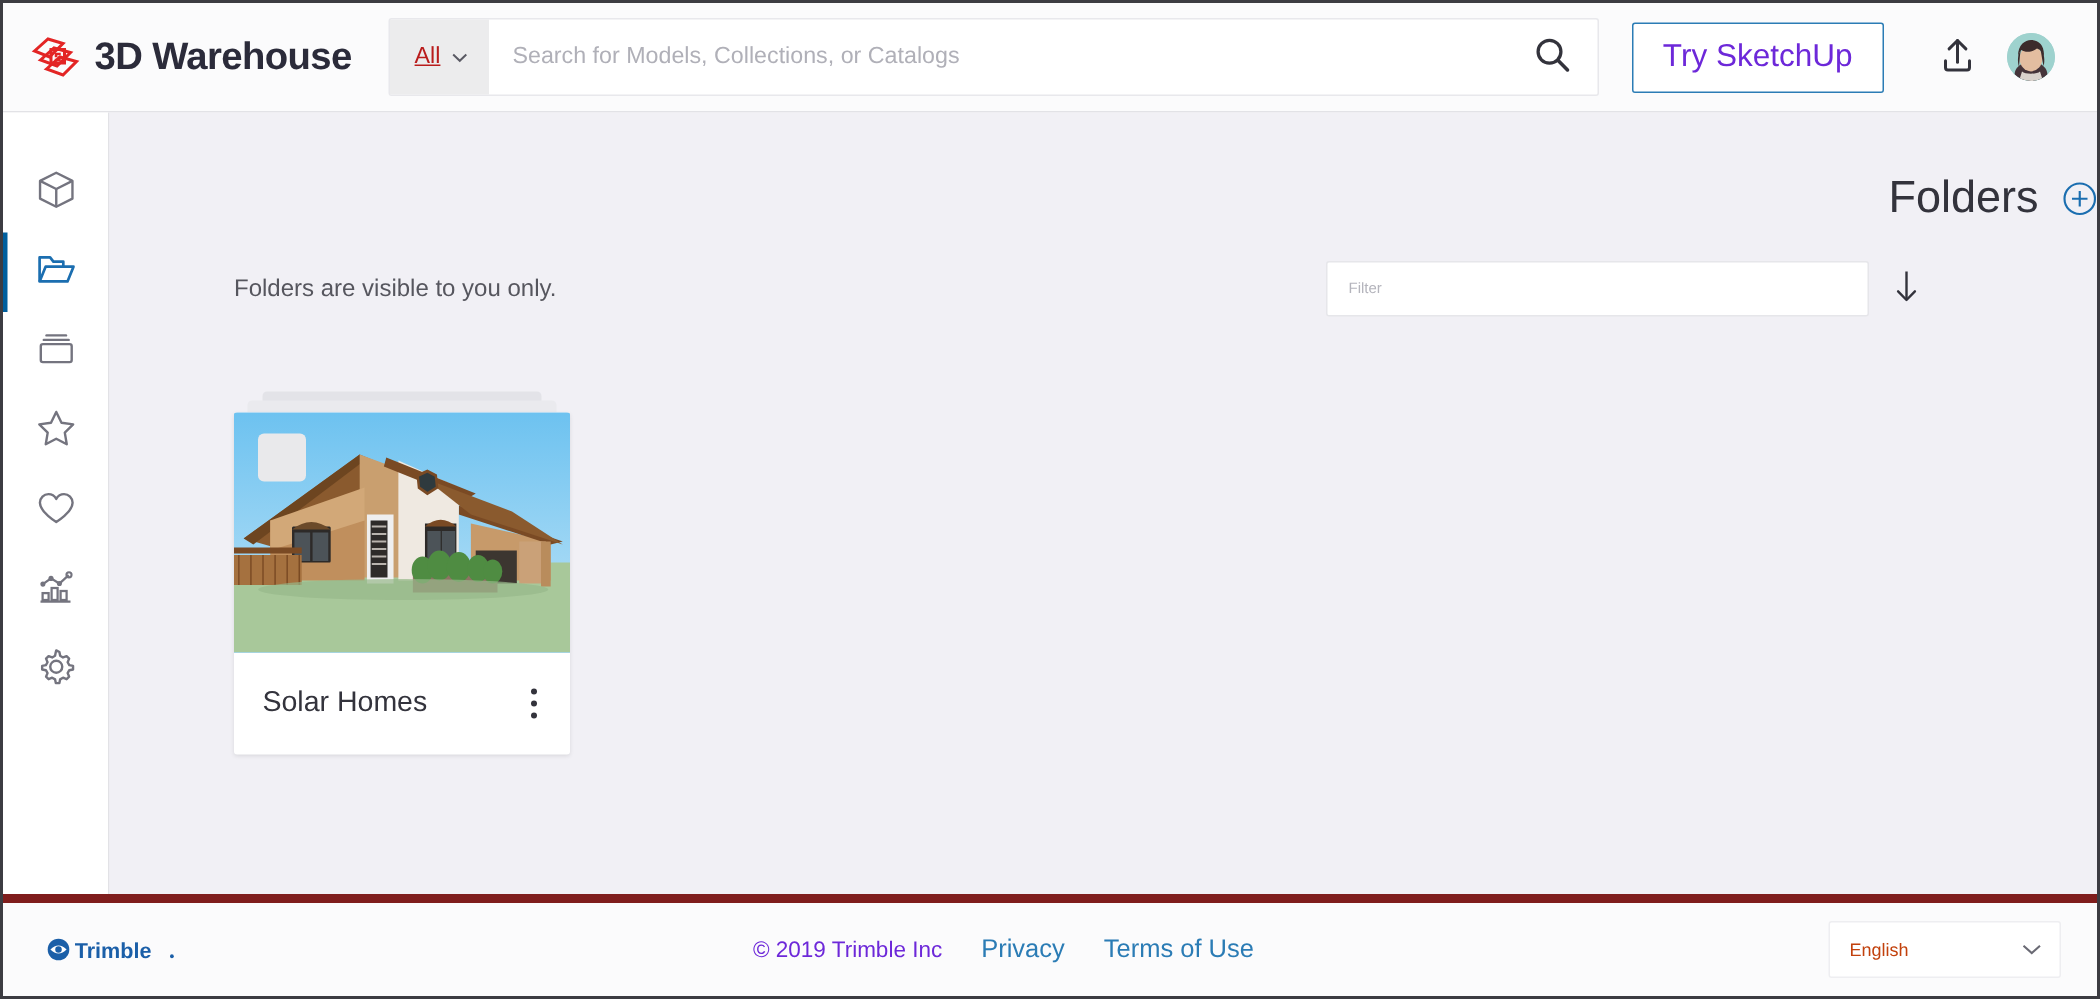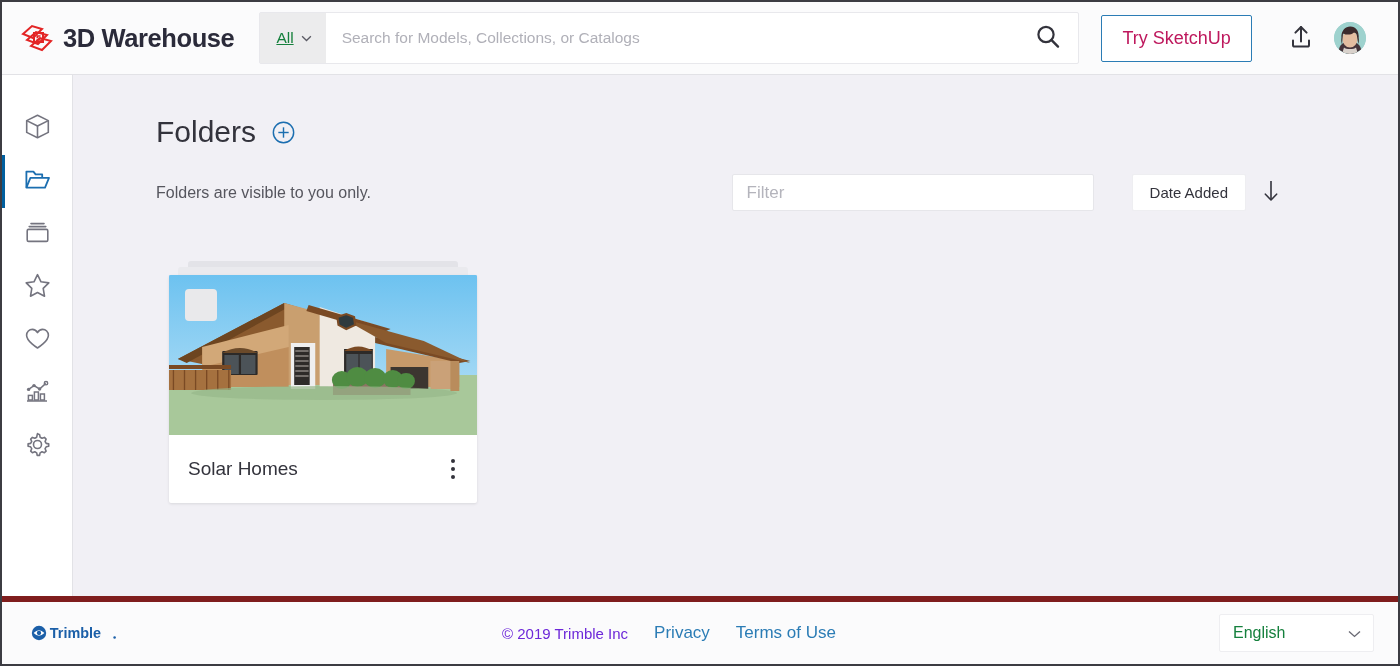--- a/index.html
+++ b/index.html
@@ -69,21 +69,21 @@
     flex: 0 0 auto;
     background: #ececed;
     display: flex;
     align-items: center;
     gap: 7px;
     padding: 0 14px 0 16px;
     cursor: pointer;
   }
   .search-scope-label {
     font-size: 15.5px;
-    color: #15803d;
+    color: #b91c1c;
     text-decoration: underline;
   }
   .chev {
     width: 11px; height: 7px;
     display: block;
   }
   .search-input {
     flex: 1 1 auto;
     border: none;
     outline: none;
@@ -105,23 +105,23 @@
     border: none;
   }
 
   .try-btn {
     flex: 0 0 auto;
     height: 47px;
     padding: 0 20px;
     border: 1px solid #2b7cb5;
     border-radius: 2px;
     background: #ffffff;
-    color: #be185d;
+    color: #6d28d9;
     font-family: "Liberation Sans", sans-serif;
-    font-size: 18px;
+    font-size: 21px;
     cursor: pointer;
     white-space: nowrap;
   }
   .header-actions {
     flex: 0 0 auto;
     display: flex;
     align-items: center;
     gap: 18px;
     margin-left: 34px;
   }
@@ -172,20 +172,21 @@
     min-width: 0;
     position: relative;
   }
   .content-inner {
     padding: 42px 0 0 83px;
   }
   .page-head-row {
     display: flex;
     align-items: center;
     gap: 16px;
+    justify-content: flex-end;
   }
   .page-title {
     font-size: 30px;
     color: #33333c;
     font-weight: normal;
     margin: 0;
     line-height: 1;
   }
   .add-circle {
     width: 23px; height: 23px;
@@ -210,21 +211,21 @@
     align-items: center;
     gap: 0;
   }
   .filter-input {
     width: 362px;
     height: 37px;
     border: 1px solid #e6e6ea;
     border-radius: 2px;
     background: #ffffff;
     font-family: "Liberation Sans", sans-serif;
-    font-size: 17px;
+    font-size: 10px;
     color: #33333c;
     padding: 0 14px;
     outline: none;
     box-sizing: border-box;
   }
   .filter-input::placeholder { color: #b4b4bc; }
   .sort-btn {
     height: 37px;
     margin-left: 38px;
     padding: 0 17px;
@@ -245,23 +246,22 @@
 
   
   .grid {
     margin-top: 50px;
     display: flex;
     flex-wrap: wrap;
     gap: 26px;
   }
   .folder-card {
     position: relative;
-    width: 308px;
-    cursor: pointer;
-    margin-left: 13px;
+    width: 224px;
+    cursor: pointer;
   }
   .stack-back2 {
     position: absolute;
     left: 19px; right: 19px;
     top: 0; height: 12px;
     background: #e3e3e8;
     border-radius: 3px 3px 0 0;
   }
   .stack-back1 {
     position: absolute;
@@ -342,21 +342,21 @@
     margin-left: auto;
     width: 155px; height: 38px;
     background: #ffffff;
     border: 1px solid #eeeef1;
     border-radius: 2px;
     display: flex; align-items: center;
     padding: 0 12px 0 13px;
     cursor: pointer;
     box-sizing: border-box;
   }
-  .lang-label { font-size: 16px; color: #15803d; }
+  .lang-label { font-size: 12px; color: #c2410c; }
   .lang-chev { margin-left: auto; }
 </style>
 </head>
 <body>
 
 <div class="app">
 
   <div class="header">
 
     <div class="brand">
@@ -513,21 +513,20 @@
               <line x1="12" y1="6.6" x2="12" y2="17.4" stroke="#1b6eb0" stroke-width="1.5"></line>
               <line x1="6.6" y1="12" x2="17.4" y2="12" stroke="#1b6eb0" stroke-width="1.5"></line>
             </svg>
           </span>
         </div>
 
         <div class="subrow">
           <div class="subtitle">Folders are visible to you only.</div>
           <div class="controls">
             <input class="filter-input" type="text" placeholder="Filter" style="">
-            <button class="sort-btn">Date Added</button>
             <button class="sort-dir">
               <span>
                 <svg width="22" height="26" viewBox="0 0 22 26">
                   <line x1="11" y1="3" x2="11" y2="22" stroke="#33333c" stroke-width="1.6"></line>
                   <path d="M5.4 16.2 L11 22 L16.6 16.2" fill="none" stroke="#33333c" stroke-width="1.6" stroke-linecap="round" stroke-linejoin="round"></path>
                 </svg>
               </span>
             </button>
           </div>
         </div>

